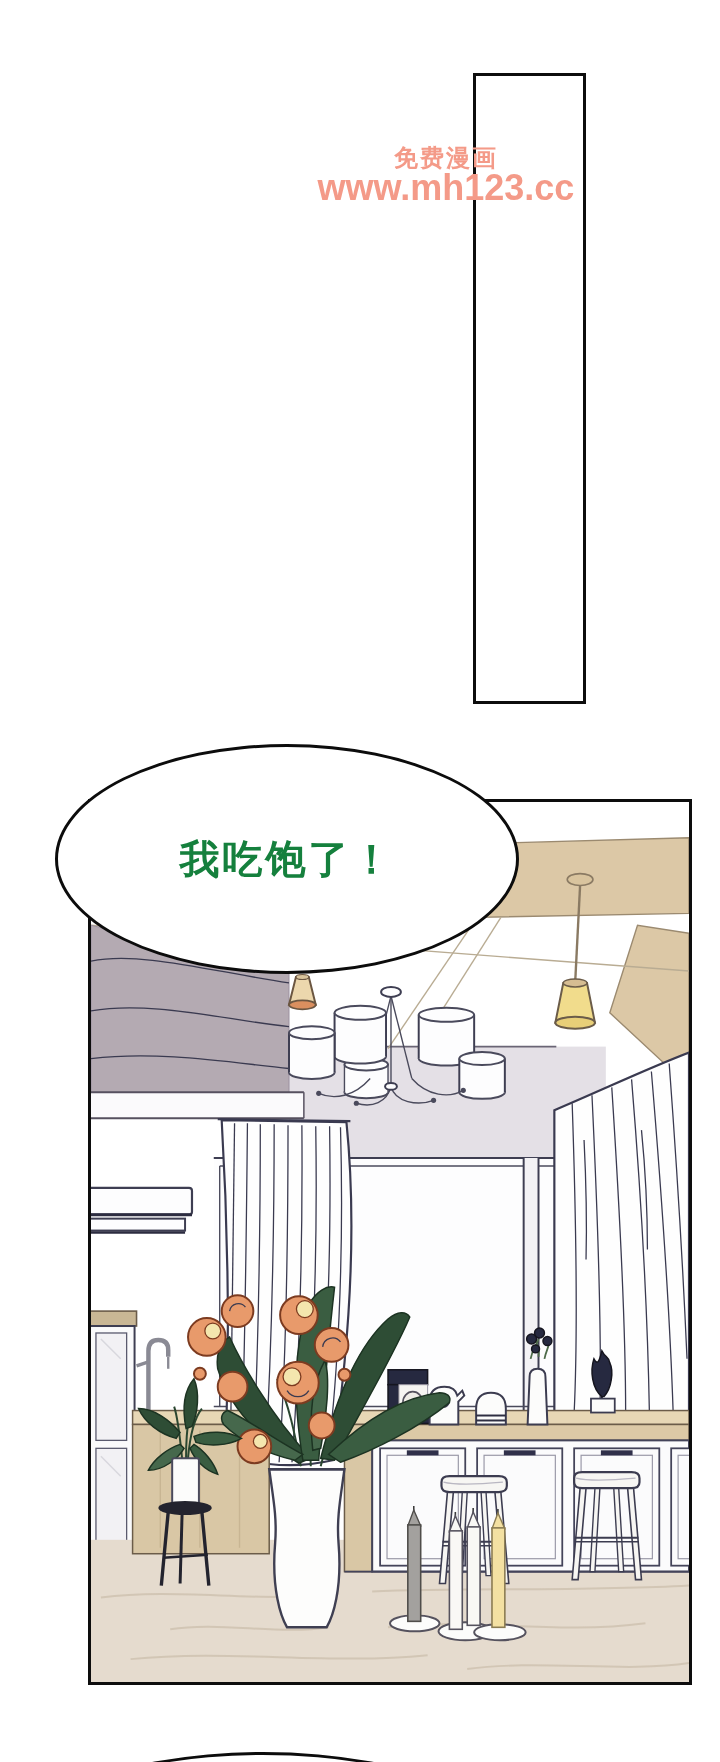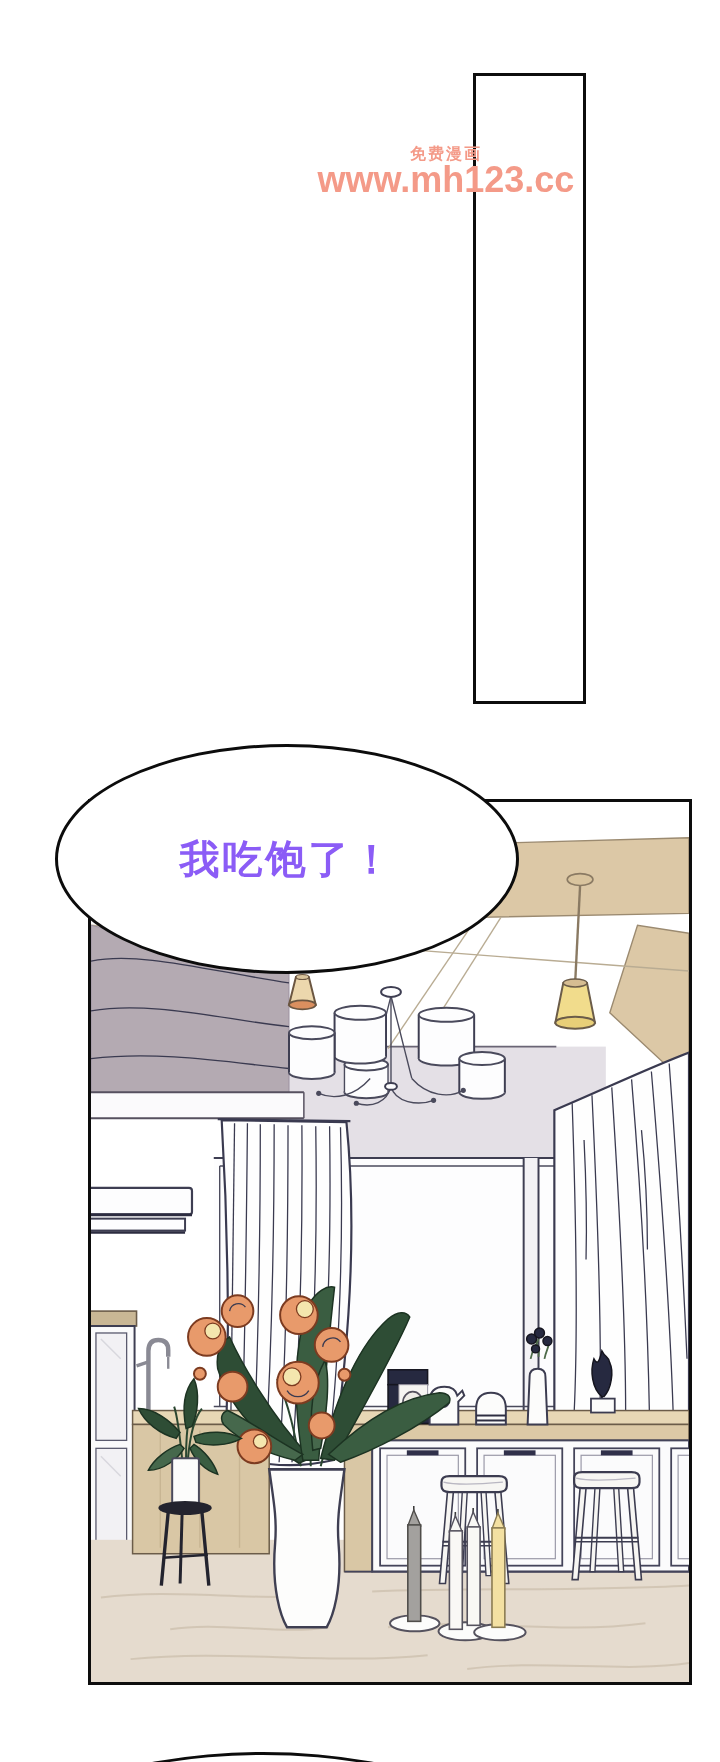--- a/index.html
+++ b/index.html
@@ -4,26 +4,26 @@
 <style>
   html,body{margin:0;padding:0;background:#ffffff;}
   #page{position:relative;width:720px;height:1762px;background:#ffffff;overflow:hidden;
         font-family:"Liberation Sans",sans-serif;}
   .panel{position:absolute;background:#ffffff;border:3px solid #0d0d0d;box-sizing:border-box;overflow:hidden;}
   #empty-panel{left:473px;top:73px;width:113px;height:631px;z-index:2;}
   #scene-panel{left:88px;top:799px;width:604px;height:886px;z-index:1;}
   #scene-panel svg{position:absolute;left:0;top:0;width:100%;height:100%;}
   #watermark{position:absolute;left:296px;top:146px;width:300px;text-align:center;z-index:7;
              color:#f49a88;line-height:1.02;}
-  #watermark .wm1{font-size:16px;letter-spacing:2px;font-weight:600;}
+  #watermark .wm1{font-size:24px;letter-spacing:2px;font-weight:600;}
   #watermark .wm2{font-size:36px;font-weight:700;letter-spacing:0px;}
   .bubble{position:absolute;background:#ffffff;border:3.5px solid #0c0c0c;border-radius:50%;
           display:flex;align-items:center;justify-content:center;box-sizing:border-box;}
   #bubble-top{left:55px;top:744px;width:464px;height:230px;z-index:5;}
-  #bubble-top .btxt{font-size:40px;font-weight:600;color:#8b5cf6;letter-spacing:3px;}
+  #bubble-top .btxt{font-size:40px;font-weight:600;color:#15803d;letter-spacing:3px;}
   #bubble-bottom{left:-20px;top:1752px;width:566px;height:250px;z-index:3;border-width:3px;}
   
   .ln{fill:none;stroke:#3e3e52;stroke-width:2;}
   .thin{fill:none;stroke:#4a4a5c;stroke-width:1.4;}
   .wfill{fill:#fdfdfe;stroke:#3e3e52;stroke-width:2;}
   .drumT{fill:#fdfdfe;stroke:#4a4a5c;stroke-width:2;}
   .drumB{fill:#fdfdfe;stroke:#4a4a5c;stroke-width:2;}
   .drumR{fill:#fdfdfe;stroke:none;}
   .wood{fill:#d9c7a5;stroke:#6b5c49;stroke-width:1.5;}
   .woodTop{fill:#e7d7b5;stroke:#6b5c49;stroke-width:1.5;}

